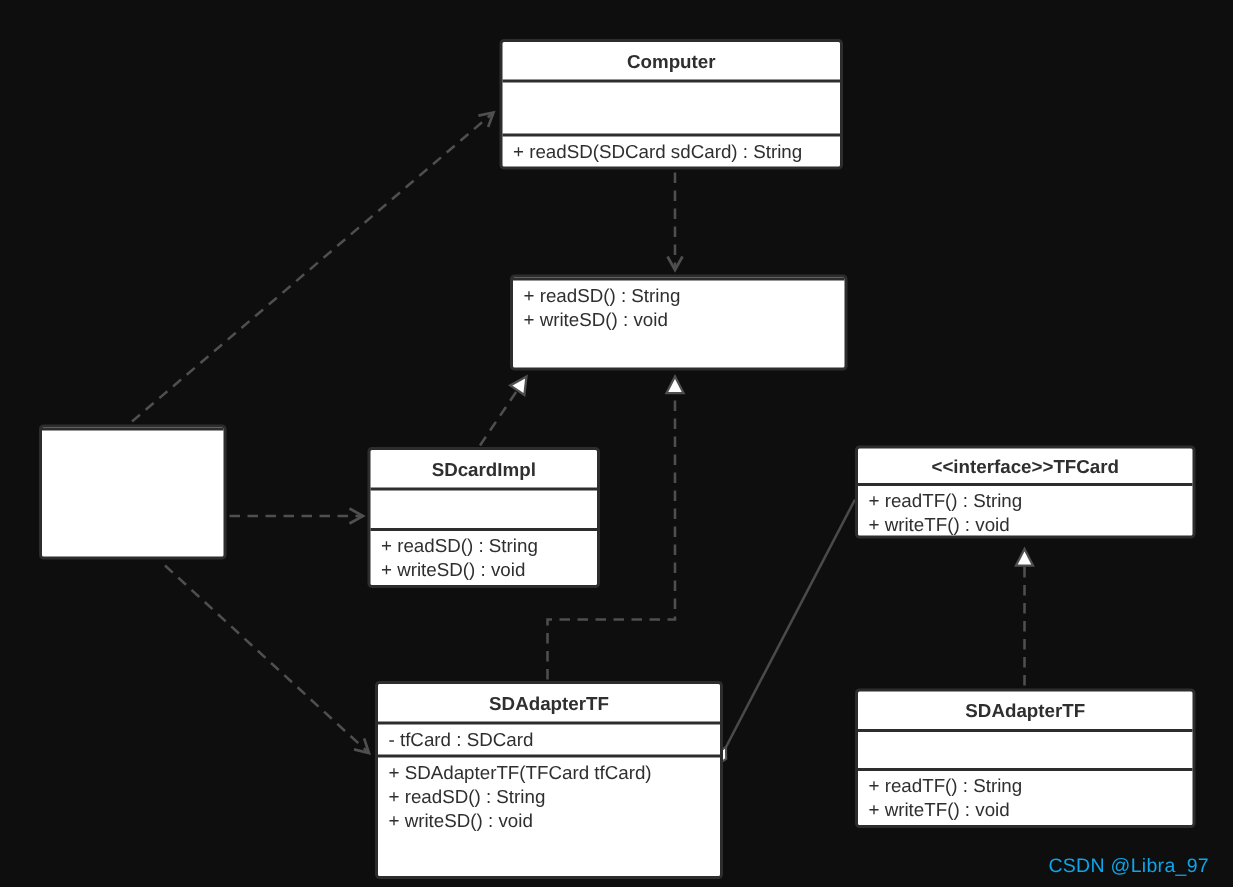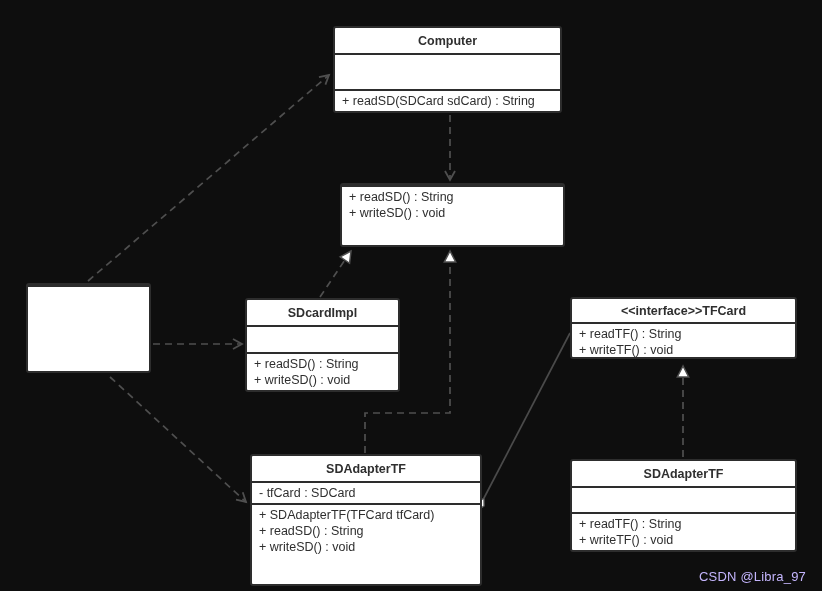--- a/index.html
+++ b/index.html
@@ -18,21 +18,21 @@
   }
   .title{
     flex:0 0 auto;height:25px;display:flex;align-items:center;justify-content:center;
     font-weight:bold;font-size:12.5px;white-space:nowrap;
   }
   .sec{flex:0 0 auto;border-top:2px solid #2d2d2d;padding:2px 0;}
   .empty{flex:1 1 auto;padding:0;min-height:18px;}
   .grow{flex:1 1 auto;}
   .line{padding:0 7px;line-height:16px;white-space:nowrap;}
   #watermark{
-    position:absolute;right:16px;bottom:7px;color:#c4b5fd;font-size:13px;
+    position:absolute;right:16px;bottom:7px;color:#0ea5e9;font-size:13px;
     letter-spacing:0.2px;
   }
 </style>
 </head>
 <body>
 
 <div id="stage">
 
   <svg id="wires" xmlns="http://www.w3.org/2000/svg">
     <defs>

